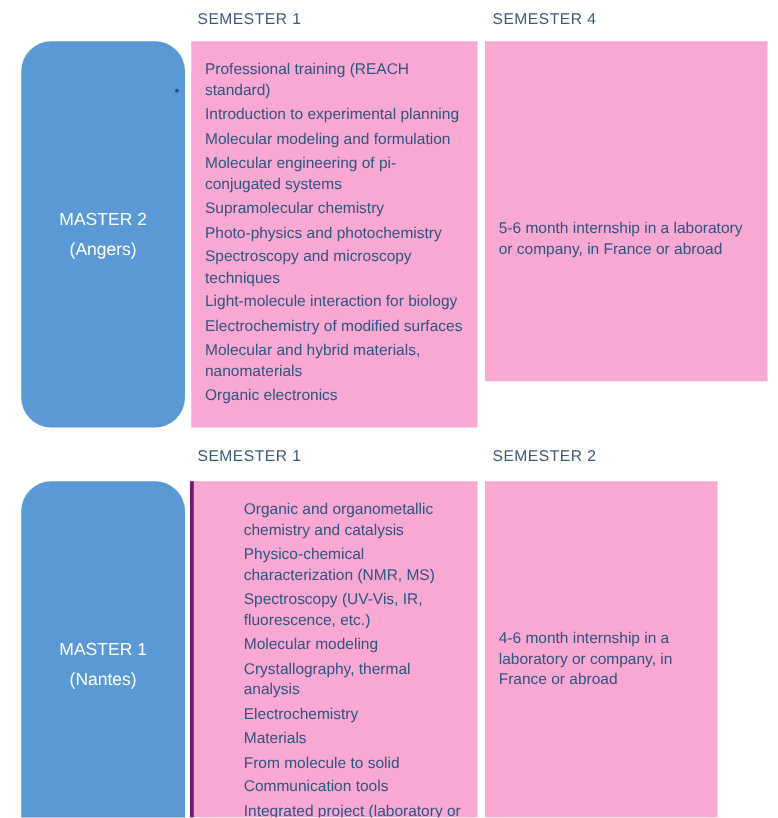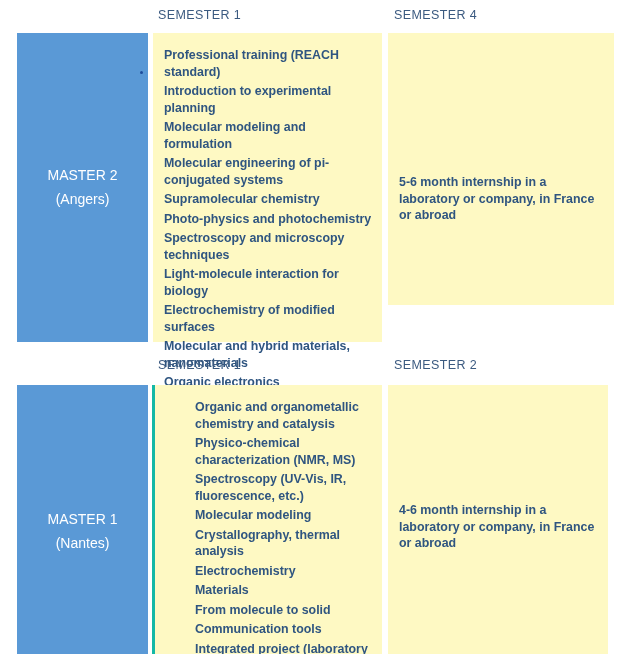--- a/index.html
+++ b/index.html
@@ -39,31 +39,31 @@
   .master-cell {
     background: #5a99d6;
     color: #ffffff;
     display: flex;
     flex-direction: column;
     align-items: center;
     justify-content: center;
     text-align: center;
     font-size: 14px;
     line-height: 1.65;
+    border-radius: 24px;
   }
   .master-cell .m-line { display: block; }
 
   
   .light-cell {
-    background: #fef9c3;
+    background: #f9a8d4;
     padding: 14px 10px 10px 11px;
-    font-weight: bold;
   }
   .light-cell.with-rule {
-    border-left: 3px solid #14b8a6;
+    border-left: 3px solid #701a75;
     padding-left: 40px;
   }
 
   .course-list {
     margin: 0;
     padding: 0;
     list-style: none;
     font-size: 12.4px;
     line-height: 1.33;
     color: #2f5580;
@@ -139,17 +139,17 @@
         <li>Molecular modeling</li>
         <li>Crystallography, thermal analysis</li>
         <li>Electrochemistry</li>
         <li>Materials</li>
         <li>From molecule to solid</li>
         <li>Communication tools</li>
         <li>Integrated project (laboratory or industry)</li>
       </ul>
   </div>
 
-  <div class="block light-cell" style="left:388px; top:385px; width:220px; height:269px; padding:15px;">
+  <div class="block light-cell" style="left:388px; top:385px; width:186px; height:269px; padding:15px;">
     <div class="internship-text" style="position:absolute; left:11px; right:10px; top:117px;">4-6 month internship in a laboratory or company, in France or abroad</div>
   </div>
 
 </div>
 
 </body></html>

